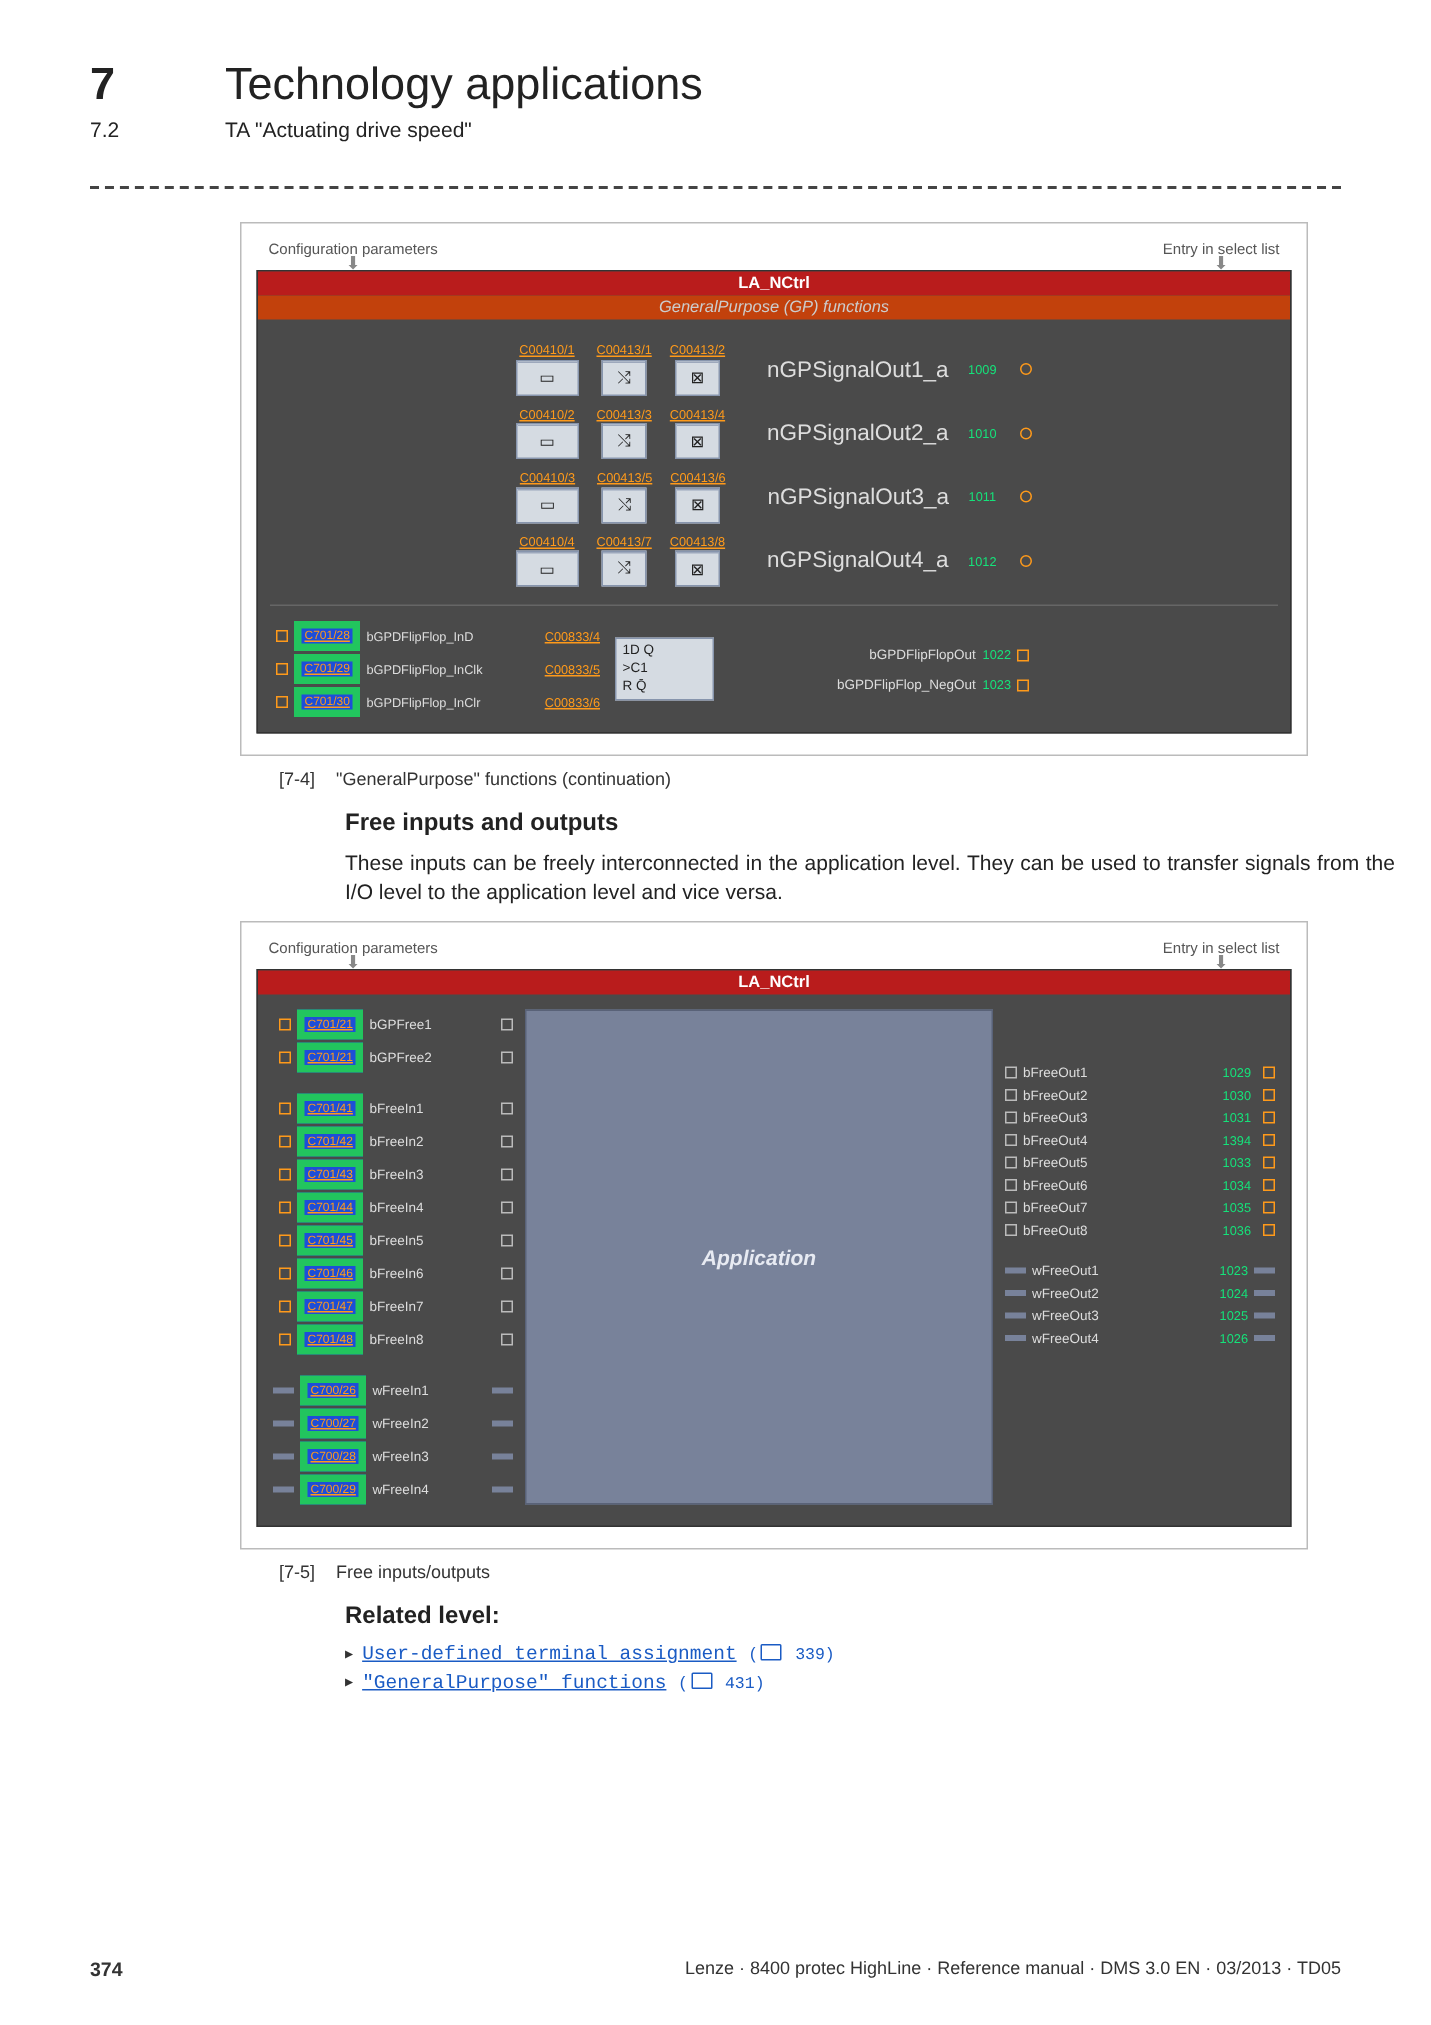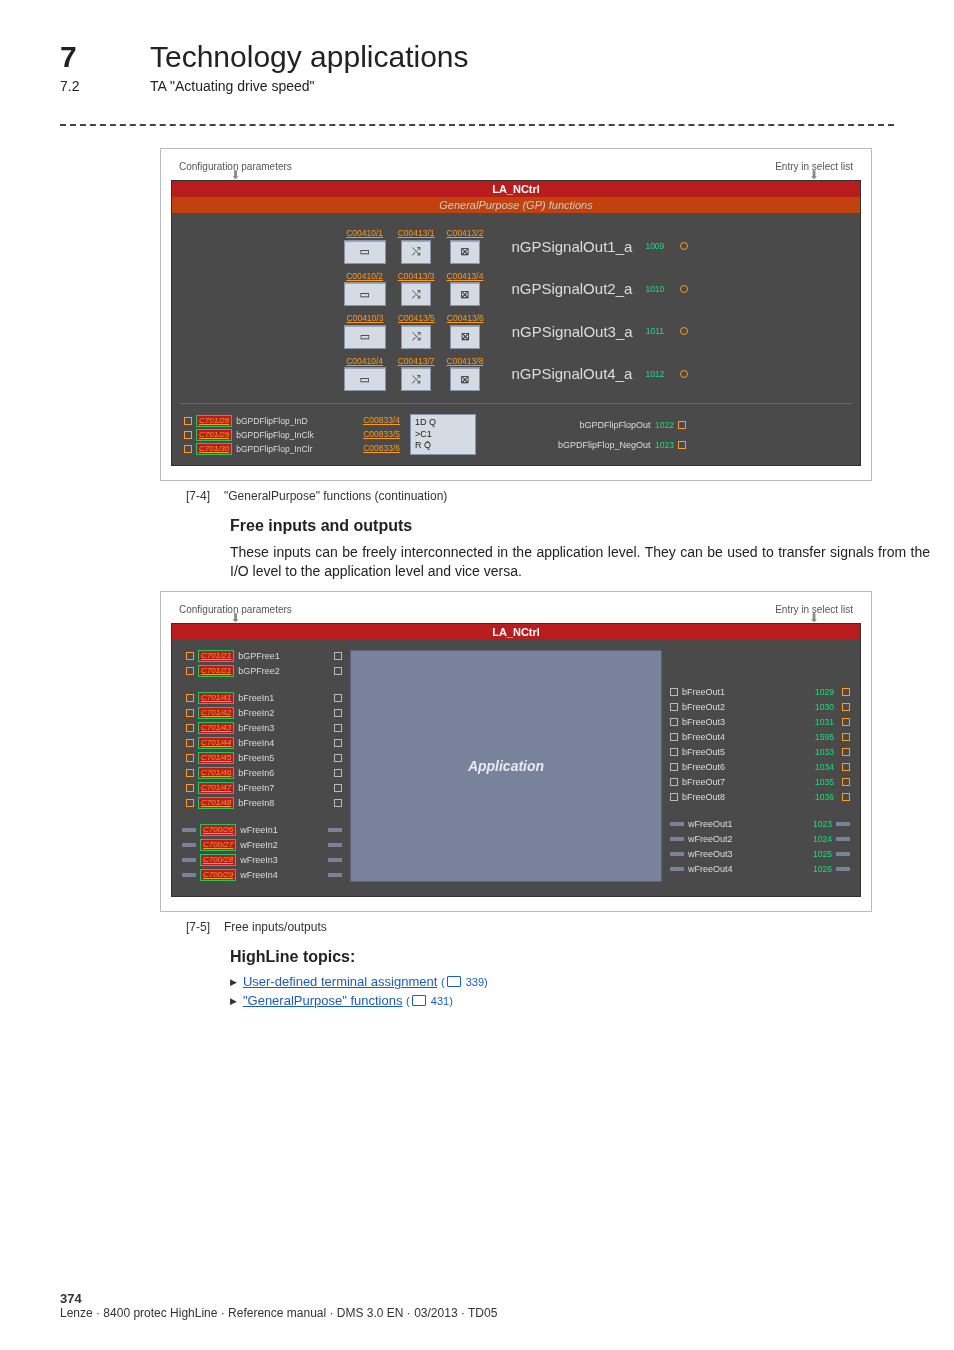--- a/index.html
+++ b/index.html
@@ -186,25 +186,24 @@
   }
   .ff-in-row {
     display: flex;
     gap: 4px;
     align-items: center;
   }
   .ff-in-port {
     font-size: 8px;
     color: #ff9a1a;
     text-decoration: underline;
-    background: #b91c1c;
+    background: #1d4ed8;
     padding: 0 2px;
-    border: 1px solid #22c55e;
+    border: 5px solid #22c55e;
     line-height: 10px;
-    font-style: italic;
   }
   .ff-label {
     color: #ddd;
     font-size: 8.5px;
     flex: 1;
   }
   .ff-box {
     background: #d5dbe2;
     border: 1px solid #8795ad;
     width: 56px;
@@ -298,20 +297,21 @@
     width: 6px; height: 6px; border: 1px solid #bbb; display: inline-block;
   }
   .bar {
     width: 14px; height: 4px; background: #78829a; display: inline-block;
   }
 
   .related ul {
     margin: 4px 0 0 0;
     padding: 0;
     list-style: none;
+    font-family: Liberation Mono, monospace;
   }
   .related li {
     font-size: 13px;
     color: #333;
     margin: 4px 0;
   }
   .related li::before {
     content: "▶";
     font-size: 9px;
     color: #333;
@@ -338,21 +338,20 @@
 
   .footer {
     position: absolute;
     bottom: 30px;
     left: 60px;
     right: 60px;
     display: flex;
     justify-content: space-between;
     font-size: 12px;
     color: #333;
-    flex-direction: column;
   }
   .footer .pg {
     font-weight: 700;
     font-size: 13px;
   }
 </style>
 </head>
 <body>
 
 <div class="page">
@@ -621,21 +620,21 @@
             </div>
             <div class="fio-row right">
               <span class="sep-dot-sq"></span>
     <span class="lbl">bFreeOut3</span>
     <span class="port-num">1031</span>
               <span class="port-sq"></span>
             </div>
             <div class="fio-row right">
               <span class="sep-dot-sq"></span>
     <span class="lbl">bFreeOut4</span>
-    <span class="port-num">1595</span>
+    <span class="port-num">1394</span>
               <span class="port-sq"></span>
             </div>
             <div class="fio-row right">
               <span class="sep-dot-sq"></span>
     <span class="lbl">bFreeOut5</span>
     <span class="port-num">1033</span>
               <span class="port-sq"></span>
             </div>
             <div class="fio-row right">
               <span class="sep-dot-sq"></span>
@@ -684,21 +683,21 @@
       </div>
     </div>
   </div>
 
   <div class="caption-row">
     <span class="caption-tag">[7-5]</span>
     <span>Free inputs/outputs</span>
   </div>
 
   <div class="body-text related">
-    <div class="h4">HighLine topics:</div>
+    <div class="h4">Related level:</div>
     <ul id="related-list">
         <li><span class="link">User-defined terminal assignment</span>
     <span class="pageref"> (<span class="book-icon"></span> 339)</span></li>
         <li><span class="link">"GeneralPurpose" functions</span>
     <span class="pageref"> (<span class="book-icon"></span> 431)</span></li>
       </ul>
   </div>
 
   <div class="footer">
     <span class="pg">374</span>

